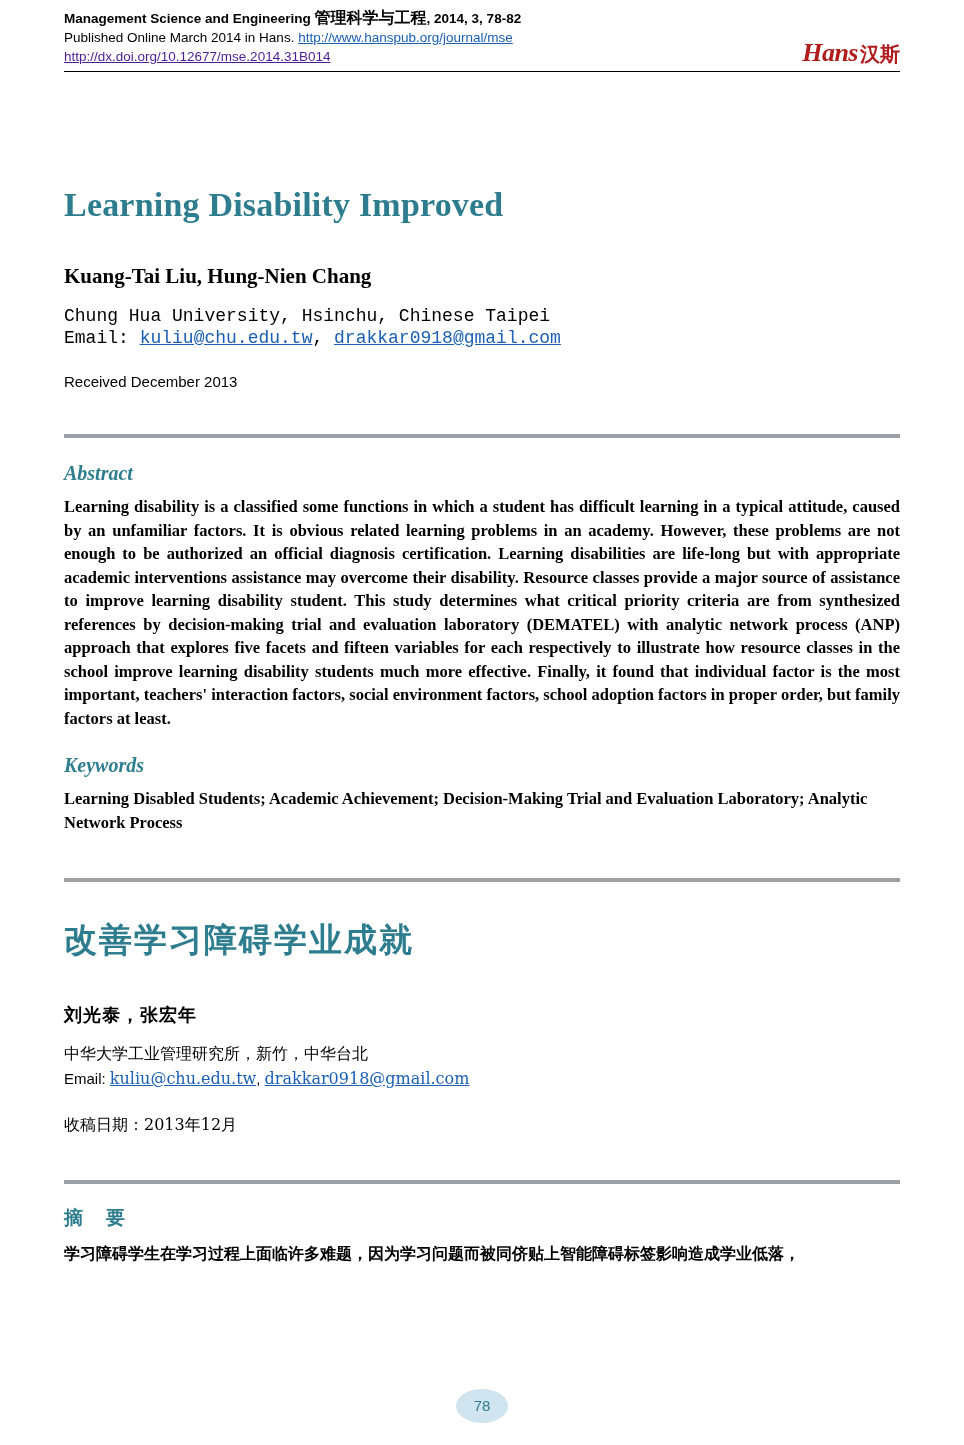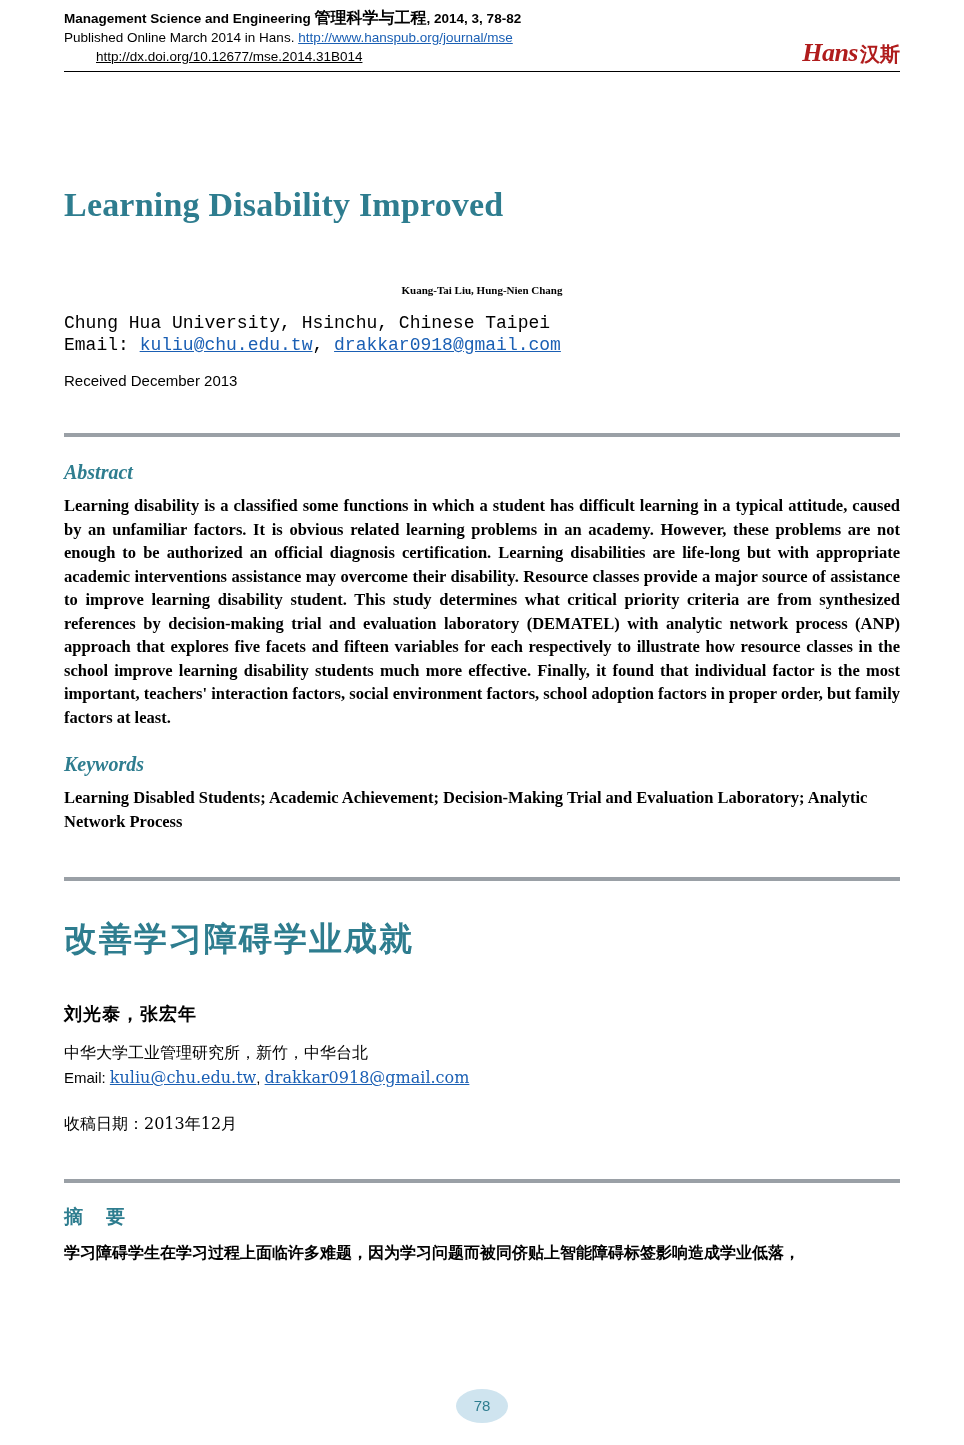--- a/index.html
+++ b/index.html
@@ -42,22 +42,21 @@
   .header-line .cjk {
     font-family: "DejaVu Sans", sans-serif;
     font-weight: bold;
     font-size: 16px;
   }
   a.link {
     color: #1a5fb4;
     text-decoration: underline;
   }
   .doi-line a {
-    color: #000000;
-    margin-left: 32px;
+    color: #4c1d95;
   }
   .hans-logo {
     position: absolute;
     right: 0;
     top: 4px;
     text-align: right;
     line-height: 1;
     margin-top: 36px;
   }
   .hans-logo .hans-word {
@@ -86,34 +85,33 @@
     font-family: "Liberation Serif", serif;
     font-weight: bold;
     font-size: 34px;
     color: #2e7d8f;
     margin-top: 112px;
     letter-spacing: 0.2px;
   }
   .authors-en {
     font-family: "Liberation Serif", serif;
     font-weight: bold;
-    font-size: 11px;
-    margin-top: 60px;
-    text-align: center;
+    font-size: 21px;
+    margin-top: 40px;
   }
   .affil-en {
     font-family: Liberation Mono, monospace;
     font-size: 18px;
     line-height: 22px;
     margin-top: 16px;
   }
   .received-en {
     font-family: "Liberation Sans", sans-serif;
     font-size: 15px;
-    margin-top: 16px;
+    margin-top: 24px;
   }
 
   .thick-rule {
     border: 0;
     border-top: 4px solid #9aa0a6;
     margin: 44px 0 0 0;
   }
 
   
   .section-head {

